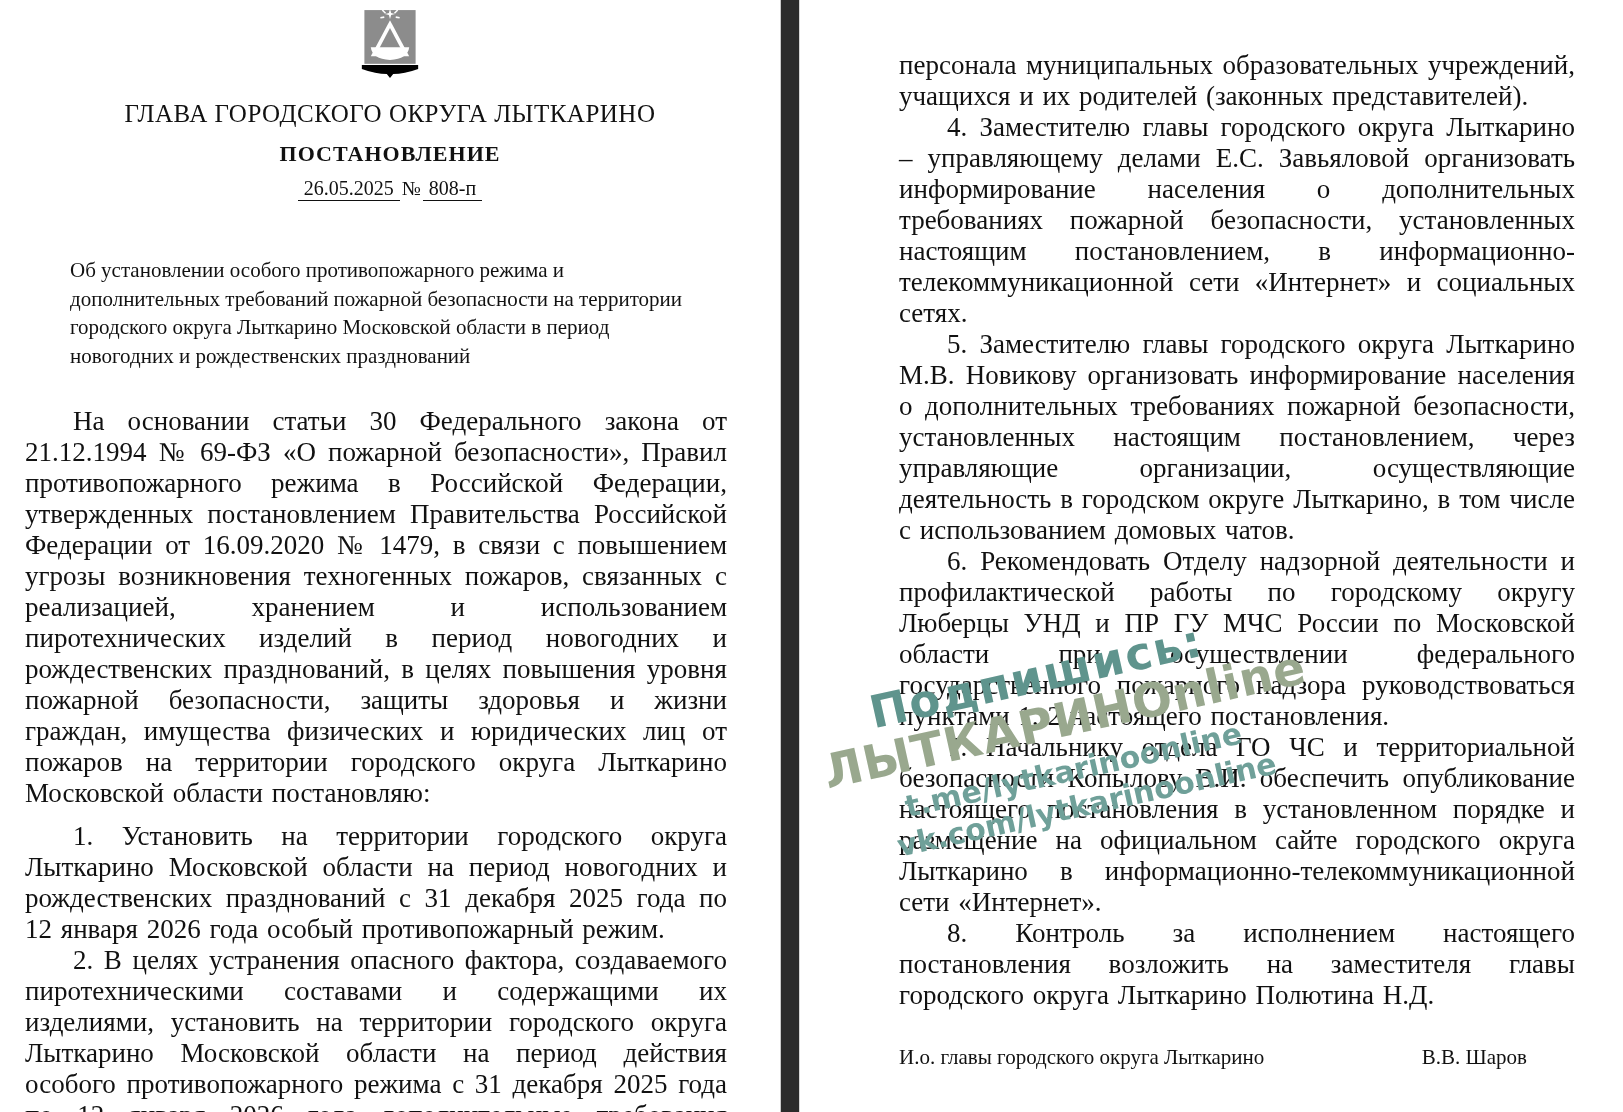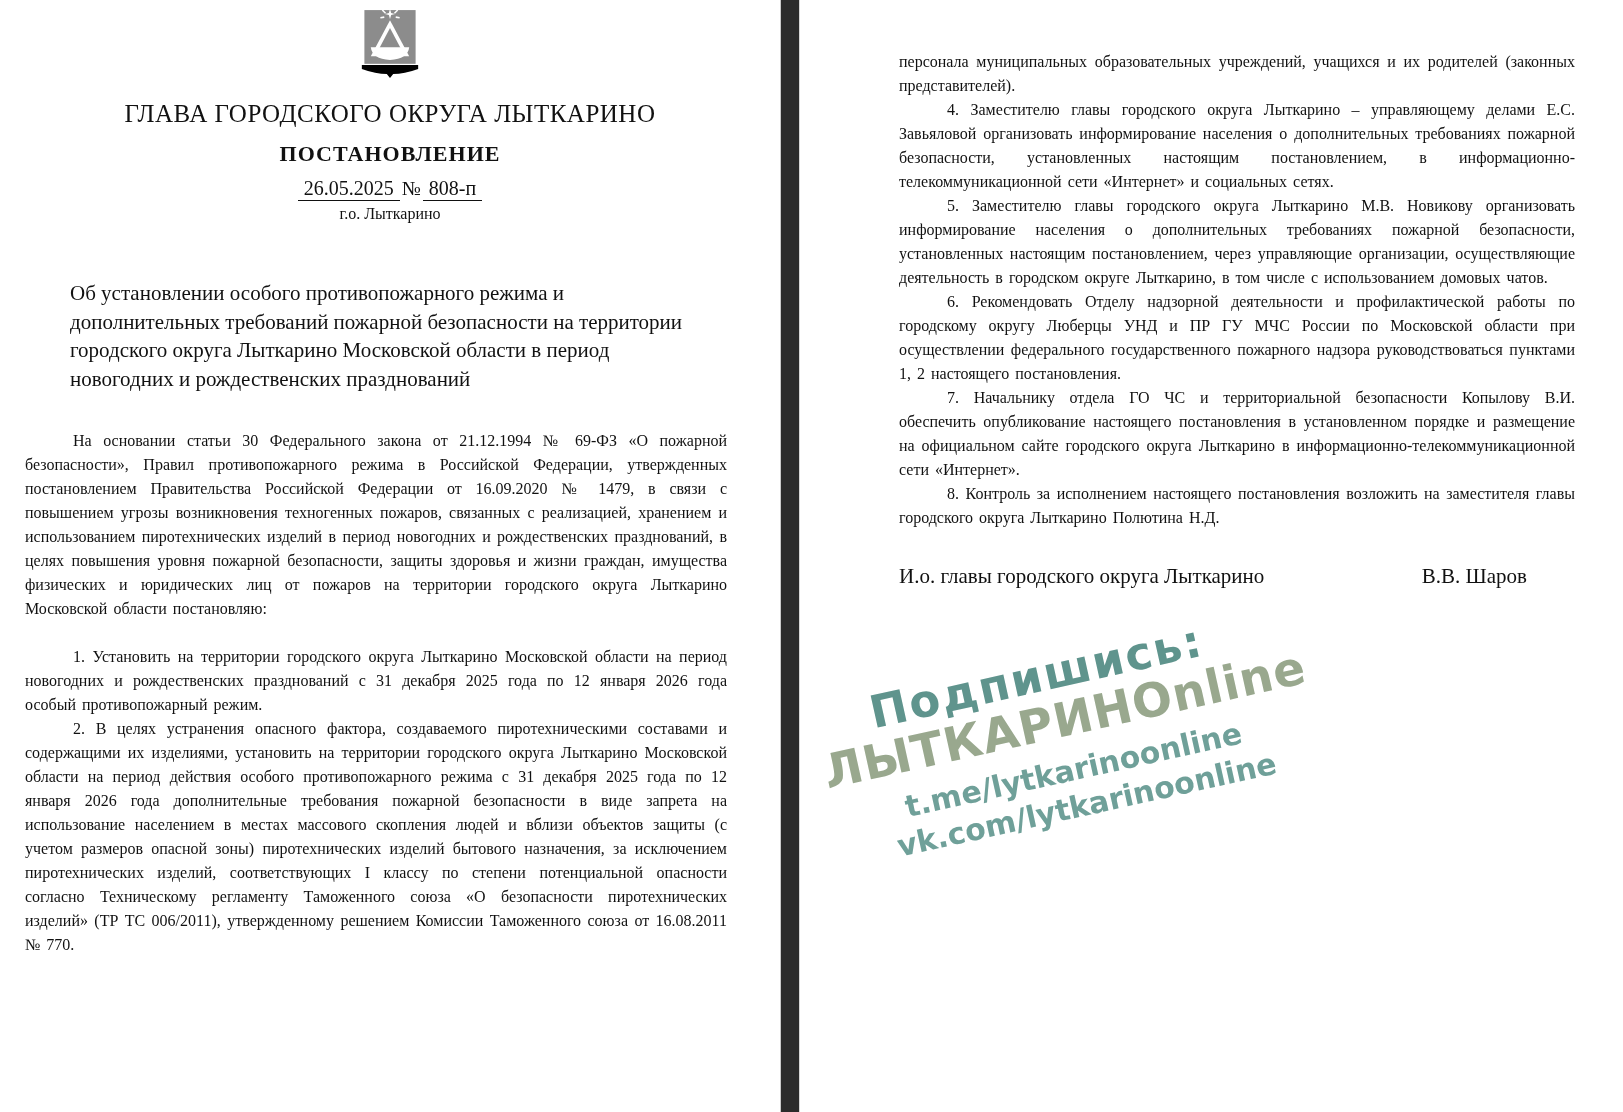--- a/index.html
+++ b/index.html
@@ -69,38 +69,38 @@
     width: 640px;
     margin: 56px auto 0 auto;
     text-align: left;
     font-size: 21px;
     line-height: 28.5px;
   }
 
   
   .body-text {
     margin-top: 36px;
-    font-size: 16px;
-    line-height: 24px;
+    font-size: 27px;
+    line-height: 31px;
     text-align: justify;
     word-spacing: 2px;
   }
   .page-left .body-text {
     margin-left: 25px;
     width: 702px;
   }
   .page-right .body-text {
     margin-top: 0;
     padding-top: 50px;
     margin-left: 99px;
     width: 676px;
   }
   .body-text p { margin: 0; }
   .body-text p.indent { text-indent: 48px; }
-  .body-text p.gap-after { margin-bottom: 24px; }
+  .body-text p.gap-after { margin-bottom: 12px; }
 
   
   .signature-row {
     display: flex;
     justify-content: space-between;
     margin-left: 99px;
     width: 676px;
     margin-top: 34px;
     font-size: 21px;
   }
@@ -161,21 +161,20 @@
       </svg>
 
       <div class="org-title">ГЛАВА ГОРОДСКОГО ОКРУГА ЛЫТКАРИНО</div>
 
       <div class="doc-type">ПОСТАНОВЛЕНИЕ</div>
 
       <div class="date-line">
         <span class="u">26.05.2025</span><span class="ns">№</span><span class="u">808-п</span>
       </div>
 
-      <div class="place">г.о. Лыткарино</div>
     </div>
 
     <div class="subject">Об установлении особого противопожарного режима и дополнительных требований пожарной безопасности на территории городского округа Лыткарино Московской области в период новогодних и рождественских празднований</div>
 
     <div class="body-text">
       <p class="indent gap-after">На основании статьи 30 Федерального закона от 21.12.1994 № 69-ФЗ «О пожарной безопасности», Правил противопожарного режима в Российской Федерации, утвержденных постановлением Правительства Российской Федерации от 16.09.2020 № 1479, в связи с повышением угрозы возникновения техногенных пожаров, связанных с реализацией, хранением и использованием пиротехнических изделий в период новогодних и рождественских празднований, в целях повышения уровня пожарной безопасности, защиты здоровья и жизни граждан, имущества физических и юридических лиц от пожаров на территории городского округа Лыткарино Московской области постановляю:</p>
       <p class="indent">1. Установить на территории городского округа Лыткарино Московской области на период новогодних и рождественских празднований с 31 декабря 2025 года по 12 января 2026 года особый противопожарный режим.</p>
       <p class="indent">2. В целях устранения опасного фактора, создаваемого пиротехническими составами и содержащими их изделиями, установить на территории городского округа Лыткарино Московской области на период действия особого противопожарного режима с 31 декабря 2025 года по 12 января 2026 года дополнительные требования пожарной безопасности в виде запрета на использование населением в местах массового скопления людей и вблизи объектов защиты (с учетом размеров опасной зоны) пиротехнических изделий бытового назначения, за исключением пиротехнических изделий, соответствующих I классу по степени потенциальной опасности согласно Техническому регламенту Таможенного союза «О безопасности пиротехнических изделий» (ТР ТС 006/2011), утвержденному решением Комиссии Таможенного союза от 16.08.2011 № 770.</p>
 
     </div>

